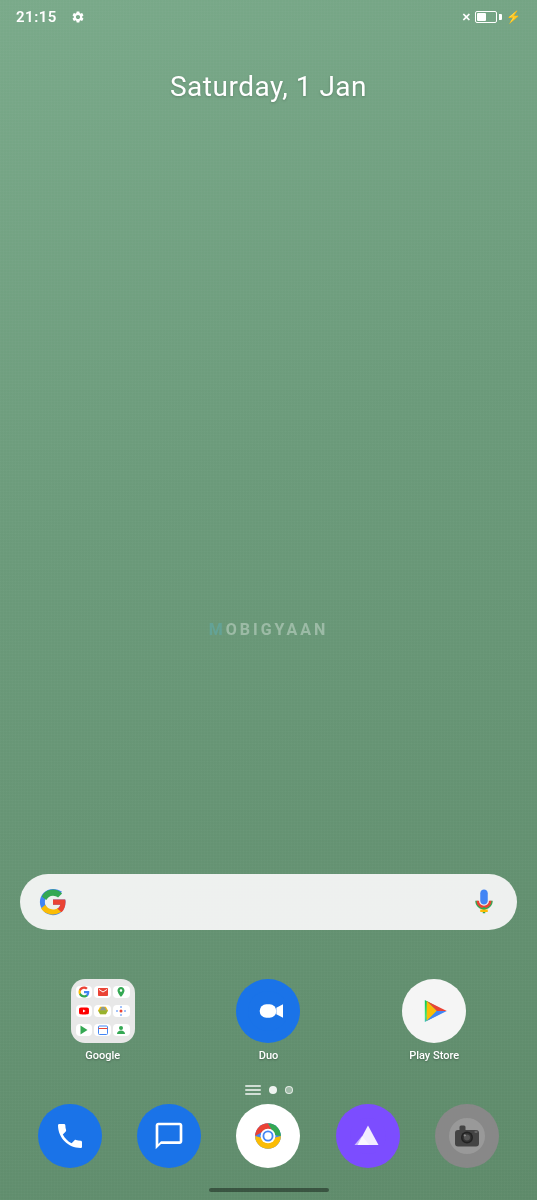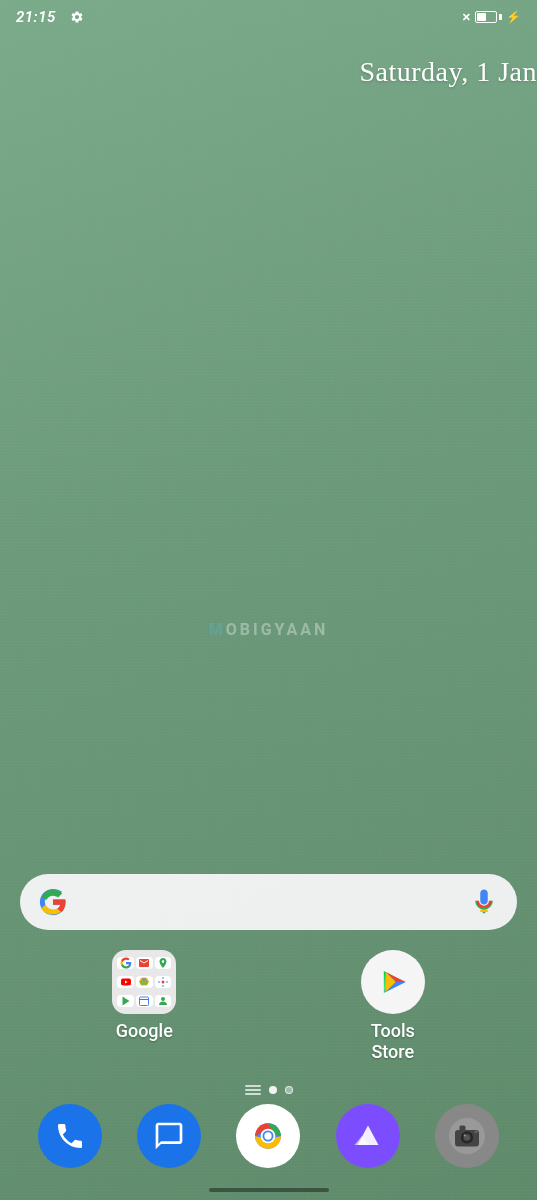--- a/index.html
+++ b/index.html
@@ -40,21 +40,20 @@
       justify-content: space-between;
       align-items: center;
       padding: 8px 16px 4px 16px;
       z-index: 10;
     }
 
     .status-left {
       display: flex;
       align-items: center;
       gap: 14px;
-      font-style: italic;
     }
 
     .status-time {
       color: #fff;
       font-size: 15px;
       font-weight: 600;
       letter-spacing: 0.5px;
     }
 
     .settings-icon {
@@ -106,24 +105,23 @@
     }
 
     .bolt {
       color: #fff;
       font-size: 12px;
     }
 
     
     .date-section {
       position: relative;
-      text-align: right;
-      margin-top: 26px;
-      z-index: 10;
-      font-family: Liberation Serif, serif;
+      text-align: center;
+      margin-top: 40px;
+      z-index: 10;
     }
 
     .date-text {
       color: #fff;
       font-size: 28px;
       font-weight: 400;
       letter-spacing: 0.5px;
       text-shadow: 0 1px 3px rgba(0,0,0,0.2);
     }
 
@@ -214,21 +212,21 @@
       border-radius: 16px;
       display: flex;
       align-items: center;
       justify-content: center;
       margin-bottom: 6px;
       overflow: hidden;
     }
 
     .app-label {
       color: #fff;
-      font-size: 18px;
+      font-size: 11px;
       font-weight: 500;
       text-align: center;
       text-shadow: 0 1px 2px rgba(0,0,0,0.3);
     }
 
     
     .google-folder {
       background: #f0f0f0;
       display: grid;
       grid-template-columns: 1fr 1fr 1fr;
@@ -452,20 +450,30 @@
         <div class="folder-app" style="background:#fff;">
           <svg width="12" height="12" viewBox="0 0 24 24">
               <circle cx="12" cy="8" r="4" fill="#34A853"></circle>
               <path fill="#34A853" d="M4 20c0-4 3.58-7 8-7s8 3 8 7"></path>
             </svg>
         </div>
       </div>
       <span class="app-label">Google</span>
     </div>
 
+    <div class="app-item">
+      <div class="app-icon-wrapper" style="background:#1a73e8; border-radius:32px;">
+        <svg width="40" height="40" viewBox="0 0 48 48">
+          <circle cx="24" cy="24" r="24" fill="#1a73e8"></circle>
+          <rect x="14" y="16" width="20" height="16" rx="8" fill="white"></rect>
+          <polygon points="34,20 42,16 42,32 34,28" fill="white"></polygon>
+        </svg>
+      </div>
+      <span class="app-label">Duo</span>
+    </div>
 
 
     <div class="app-item">
       <div class="app-icon-wrapper" style="background:#f5f5f5; border-radius:32px;">
         <svg width="44" height="44" viewBox="0 0 48 48">
           <circle cx="24" cy="24" r="24" fill="#f5f5f5"></circle>
 
           <path d="M14 12 L36 24 L14 36 Z" fill="none"></path>
           <path d="M14 12 L14 36 L36 24 Z" fill="url(#pg)"></path>
           <defs>
@@ -477,21 +485,21 @@
             </linearGradient>
           </defs>
 
           <path d="M16 13 L16 35 L38 24 Z" fill="#34A853" opacity="0"></path>
           <path d="M16 13 L38 24 L27 24 L16 13Z" fill="#EA4335"></path>
           <path d="M16 13 L27 24 L16 35 L16 13Z" fill="#FBBC05"></path>
           <path d="M16 35 L27 24 L38 24 L16 35Z" fill="#4285F4"></path>
           <path d="M38 24 L27 24 L38 24Z" fill="#34A853"></path>
         </svg>
       </div>
-      <span class="app-label">Tools Store</span>
+      <span class="app-label">Play Store</span>
     </div>
 
 
   </div>
 </div>
 
 <div class="page-indicators">
   <div class="indicator-lines">
     <div class="ind-line"></div>
     <div class="ind-line"></div>

